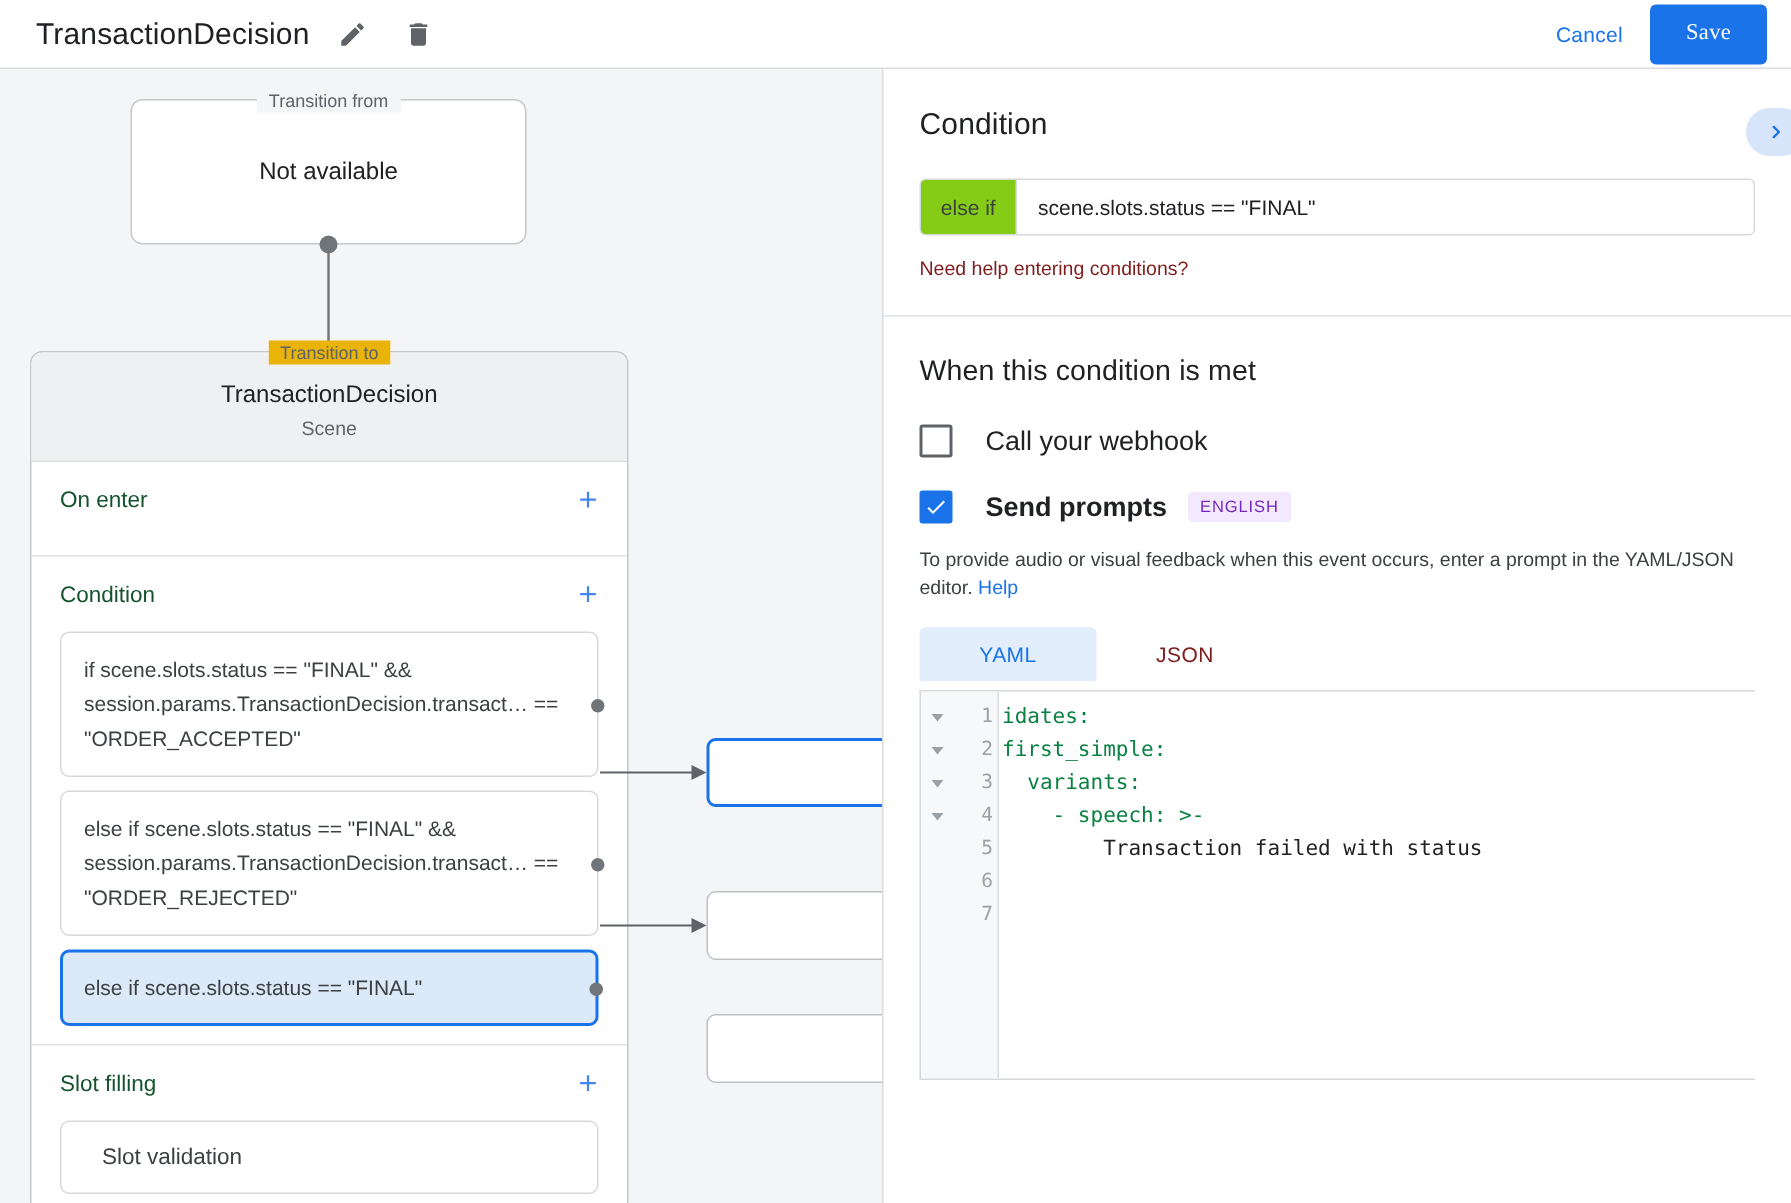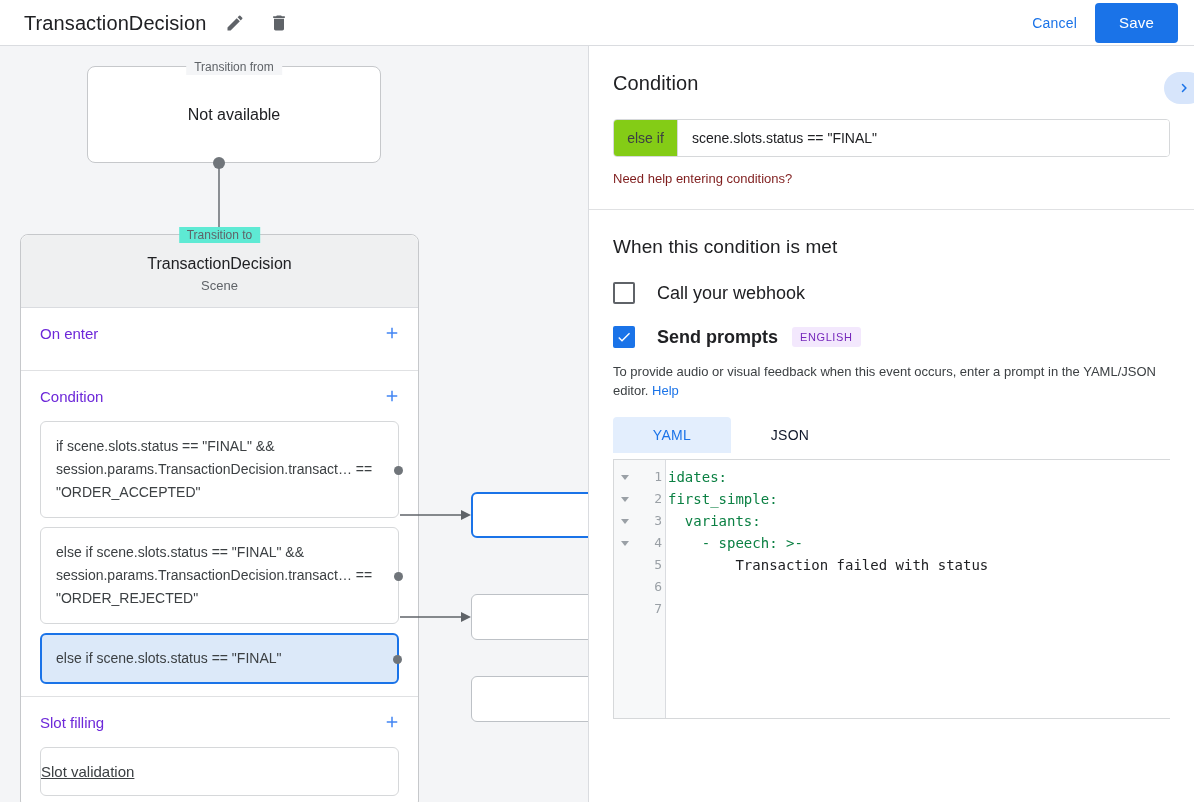--- a/index.html
+++ b/index.html
@@ -36,21 +36,21 @@
     color: #1a73e8; font-size: 14px; letter-spacing: .2px;
     background: none; border: none; cursor: pointer;
     padding: 9px 10px; border-radius: 4px; font-family: inherit;
     margin-right: 8px;
   }
   .save-btn {
     background: #1a73e8; color: #ffffff;
     font-size: 15px; letter-spacing: .2px;
     border: none; border-radius: 4px; cursor: pointer;
     padding: 0 24px; height: 40px; margin-right: 16px;
-    font-family: Liberation Sans, sans-serif;
+    font-family: Liberation Serif, serif;
   }
 
   
   .canvas {
     position: absolute; top: 46px; left: 0; width: 588px; height: 756px;
     background: #f4f5f7;
     overflow: hidden;
   }
 
   .fieldset {
@@ -61,21 +61,21 @@
   }
   .fieldset-legend {
     position: absolute; top: -8px; left: 50%; transform: translateX(-50%);
     background: #f4f5f7;
     padding: 0 8px;
     font-size: 12px; color: #5f6368; white-space: nowrap; line-height: 16px;
   }
 
   
   .trans-from {
-    top: 20px; left: 87px; width: 294px; height: 97px;
+    top: 20px; left: 87px; width: 264px; height: 97px;
     display: flex; align-items: center; justify-content: center;
   }
   .trans-from .body { font-size: 16px; color: #202124; }
 
   
   .connector { position: absolute; top: 110px; left: 205px; width: 28px; height: 118px; }
 
   
   .scene-card {
     position: absolute; top: 188px; left: 20px; width: 399px;
@@ -87,36 +87,36 @@
   .scene-head {
     background: #eff0f1;
     border-radius: 8px 8px 0 0;
     border-bottom: 1px solid #dadce0;
     padding: 18px 0 12px;
     text-align: center;
     position: relative;
   }
   .scene-head .legend {
     position: absolute; top: -8px; left: 50%; transform: translateX(-50%);
-    background: #5eead4; padding: 0 8px;
+    background: #eab308; padding: 0 8px;
     font-size: 12px; color: #5f6368; line-height: 16px;
   }
   .scene-name { font-size: 16px; color: #202124; line-height: 22px; }
   .scene-type { font-size: 13px; color: #5f6368; line-height: 18px; margin-top: 2px; }
 
   .section {
     border-bottom: 1px solid #e0e1e3;
     padding: 0 0 12px 0;
   }
   .section:last-child { border-bottom: none; }
   .section-header {
     display: flex; align-items: center; justify-content: space-between;
     height: 50px; padding: 0 14px 0 19px;
   }
-  .section-title { font-size: 15px; color: #6d28d9; }
+  .section-title { font-size: 15px; color: #14532d; }
   .plus-icon { cursor: pointer; display: flex; align-items: center; justify-content: center; width: 24px; height: 24px; }
 
   .cond-list { padding: 0 19px; }
   .cond-card {
     border: 1px solid #d6d8da;
     border-radius: 6px;
     background: #ffffff;
     padding: 13px 15px;
     margin-bottom: 9px;
     font-size: 14px; color: #3c4043; line-height: 23px;
@@ -129,23 +129,22 @@
     border: 2px solid #1a73e8;
     padding: 12px 14px;
   }
   .cond-card:last-child { margin-bottom: 0; }
   .cond-dot {
     position: absolute; right: -5px; top: 50%; margin-top: -4px;
     width: 9px; height: 9px; border-radius: 50%; background: #70757a;
   }
   .slot-card {
     border: 1px solid #d6d8da; border-radius: 6px; background: #ffffff;
-    padding: 15px 0; font-size: 15px; color: #3c4043;
+    padding: 15px 27px; font-size: 15px; color: #3c4043;
     margin: 0 19px;
-    text-decoration: underline;
   }
 
   
   .edges { position: absolute; top: 188px; left: 0; width: 588px; height: 568px; pointer-events: none; }
   .target-box {
     position: absolute;
     border: 1px solid #bdc1c6;
     border-radius: 6px;
     background: #ffffff;
     width: 170px; height: 46px;
@@ -217,21 +216,21 @@
     padding: 4px 8px; border-radius: 3px; line-height: 12px;
   }
   .hint {
     margin-top: 14px; font-size: 13px; color: #3c4043; line-height: 19px;
     max-width: 560px;
   }
   .hint a { color: #1a73e8; text-decoration: none; cursor: pointer; }
 
   .tabs { display: flex; margin-top: 17px; }
   .tab {
-    font-size: 14px; color: #0f172a; letter-spacing: .3px;
+    font-size: 14px; color: #7f1d1d; letter-spacing: .3px;
     padding: 10px 0; width: 118px; text-align: center;
     cursor: pointer; border-radius: 4px 4px 0 0;
   }
   .tab.active { color: #1a73e8; background: #e3eefd; }
 
   
   .editor {
     margin-top: 6px;
     border: 1px solid #d6d8da;
     border-right: none;

